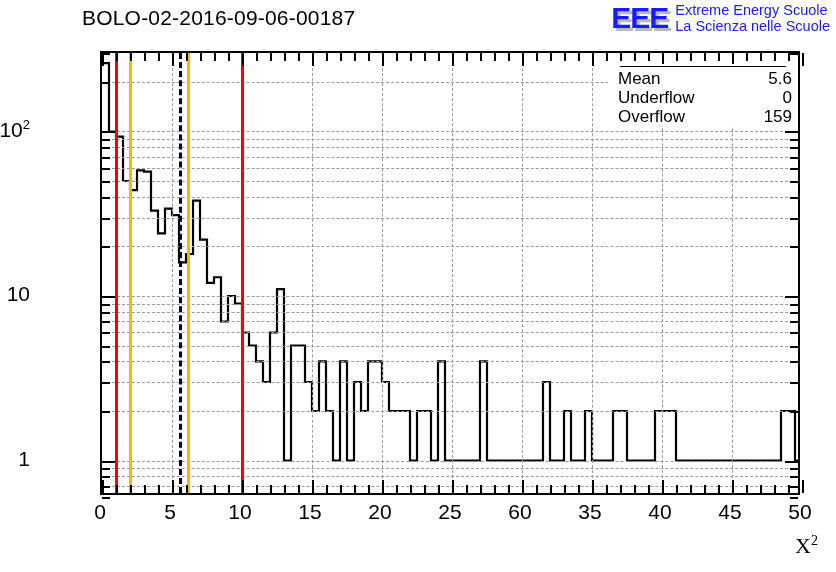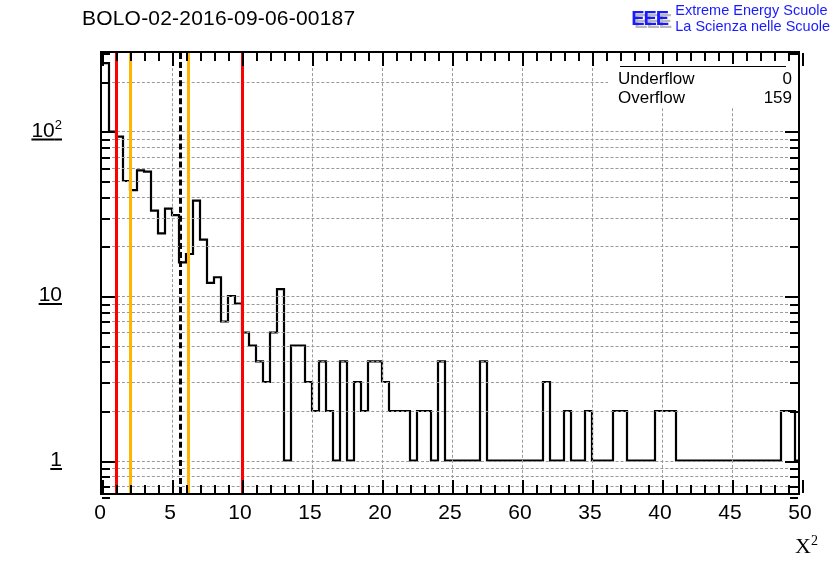--- a/index.html
+++ b/index.html
@@ -9,21 +9,21 @@
   
   #plot-title{
     position:absolute; left:82px; top:6px;
     font-size:21px; letter-spacing:.2px; white-space:nowrap;
   }
   #eee-logo{
     position:absolute; right:6px; top:2px;
     display:flex; align-items:center; gap:7px;
   }
   #eee-mark{
-    font-size:20px; font-weight:bold; line-height:1;
+    font-size:30px; font-weight:bold; line-height:1;
     color:#1a1aff; letter-spacing:-1px;
     text-shadow:3px 3px 0 #b9b9b9;
     font-family:"Liberation Sans",sans-serif;
   }
   #eee-words{line-height:1.12;}
   #eee-words div{font-size:14.5px;color:#1a1aff;white-space:nowrap;}
 
   
   #frame{
     position:absolute; left:100px; top:51px;
@@ -48,22 +48,22 @@
   .tick-yr.major{width:13px;}
   .tick-yr.minor{width:8px;}
   .tick-x{position:absolute;bottom:0;width:0;border-left:2px solid #000;}
   .tick-x.major{height:13px;}
   .tick-x.minor{height:8px;}
   .tick-xt{position:absolute;top:0;width:0;border-left:2px solid #000;}
   .tick-xt.major{height:13px;}
   .tick-xt.minor{height:8px;}
 
   
-  .ylab{position:absolute;right:774px;font-size:21px;text-align:center;
-        white-space:nowrap;transform:translateY(-50%);text-decoration:underline;}
+  .ylab{position:absolute;right:806px;font-size:21px;text-align:center;
+        white-space:nowrap;transform:translateY(-50%);}
   .ylab sup{font-size:13px;vertical-align:super;}
   .xlab{position:absolute;top:500px;font-size:21px;
         transform:translateX(-50%);white-space:nowrap;}
 
   #ytitle{
     position:absolute; left:-8px; top:268px;
     transform:translate(-50%,-50%) rotate(-90deg);
     transform-origin:center center;
     font-size:22px; white-space:nowrap;
   }
@@ -326,20 +326,24 @@
     <div class="xlab" style="left: 590px;">35</div>
     <div class="xlab" style="left: 660px;">40</div>
     <div class="xlab" style="left: 730px;">45</div>
     <div class="xlab" style="left: 800px;">50</div>
   </div>
 
 <div id="stats">
   <div class="st-rule"></div>
   <div id="stats-rows">
       <div class="st-row">
+        <span class="k">Mean</span>
+        <span class="v">5.6</span>
+      </div>
+      <div class="st-row">
         <span class="k">Underflow</span>
         <span class="v">0</span>
       </div>
       <div class="st-row">
         <span class="k">Overflow</span>
         <span class="v">159</span>
       </div>
     </div>
 </div>
 

